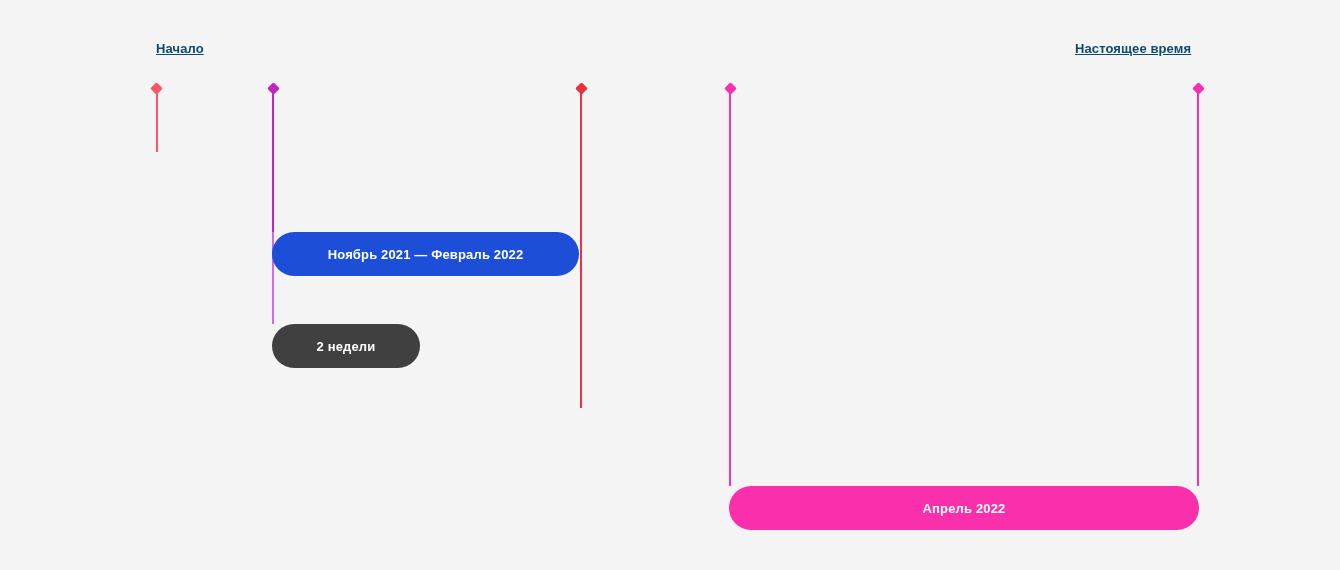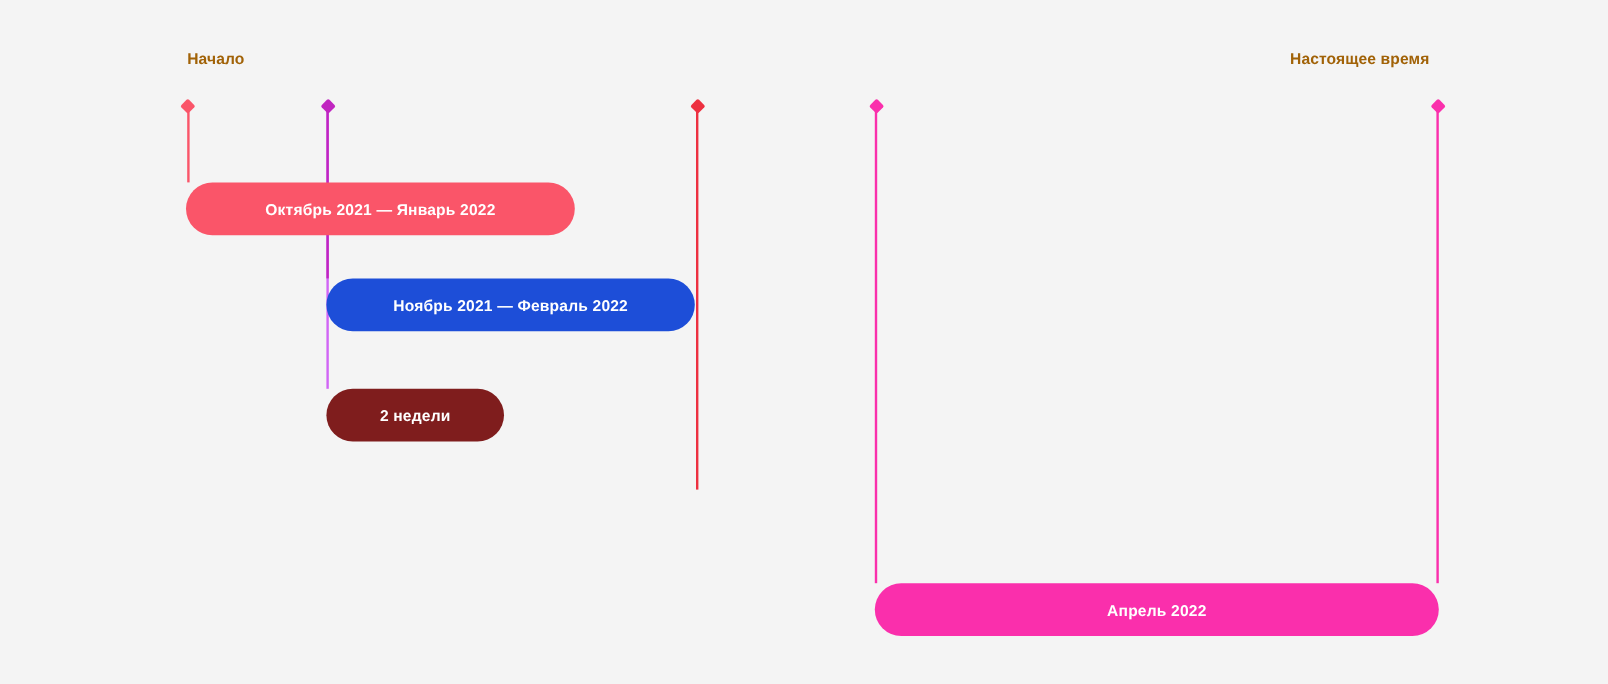--- a/index.html
+++ b/index.html
@@ -18,23 +18,24 @@
     height: 570px;
     background: #f4f4f4;
     overflow: hidden;
   }
 
   
   .axis-label {
     position: absolute;
     font-size: 13px;
     font-weight: 700;
-    color: #a16207;
+    color: #0c4a6e;
     letter-spacing: 0.1px;
     white-space: nowrap;
+    text-decoration: underline;
   }
   .axis-label.start { left: 156px; top: 41px; }
   .axis-label.now   { left: 1075px; top: 41px; }
 
   
   .guide {
     position: absolute;
     width: 2px;
   }
 
@@ -79,29 +80,26 @@
   <div class="guide" style="left:272px;  top:88px;  height:236px; background:#d165f5;"></div>
 
   <div class="guide" style="left:272px;  top:88px;  height:144px; background:#c025c0;"></div>
 
   <div class="guide" style="left:580px;  top:88px;  height:320px; background:#ed3040;"></div>
 
   <div class="guide" style="left:729px;  top:88px;  height:398px; background:#fa2fac;"></div>
 
   <div class="guide" style="left:1197px; top:88px;  height:398px; background:#fa2fac;"></div>
 
-  <div class="bar" style="left:155px; top:152px; width:324px; background:#fa5569;">
-    <span class="bar-label">Октябрь 2021 — Январь 2022</span>
-  </div>
 
   <div class="bar" style="left:272px; top:232px; width:307px; background:#1d4ed8;">
     <span class="bar-label">Ноябрь 2021 — Февраль 2022</span>
   </div>
 
-  <div class="bar" style="left:272px; top:324px; width:148px; background:#7f1d1d;">
+  <div class="bar" style="left:272px; top:324px; width:148px; background:#404040;">
     <span class="bar-label">2 недели</span>
   </div>
 
 
   <div class="bar" style="left:729px; top:486px; width:470px; background:#fa2fac;">
     <span class="bar-label">Апрель 2022</span>
   </div>
 
   <div class="marker" style="left:152px;  top:84px; background:#fa5569;"></div>
   <div class="marker" style="left:269px;  top:84px; background:#c025c0;"></div>

